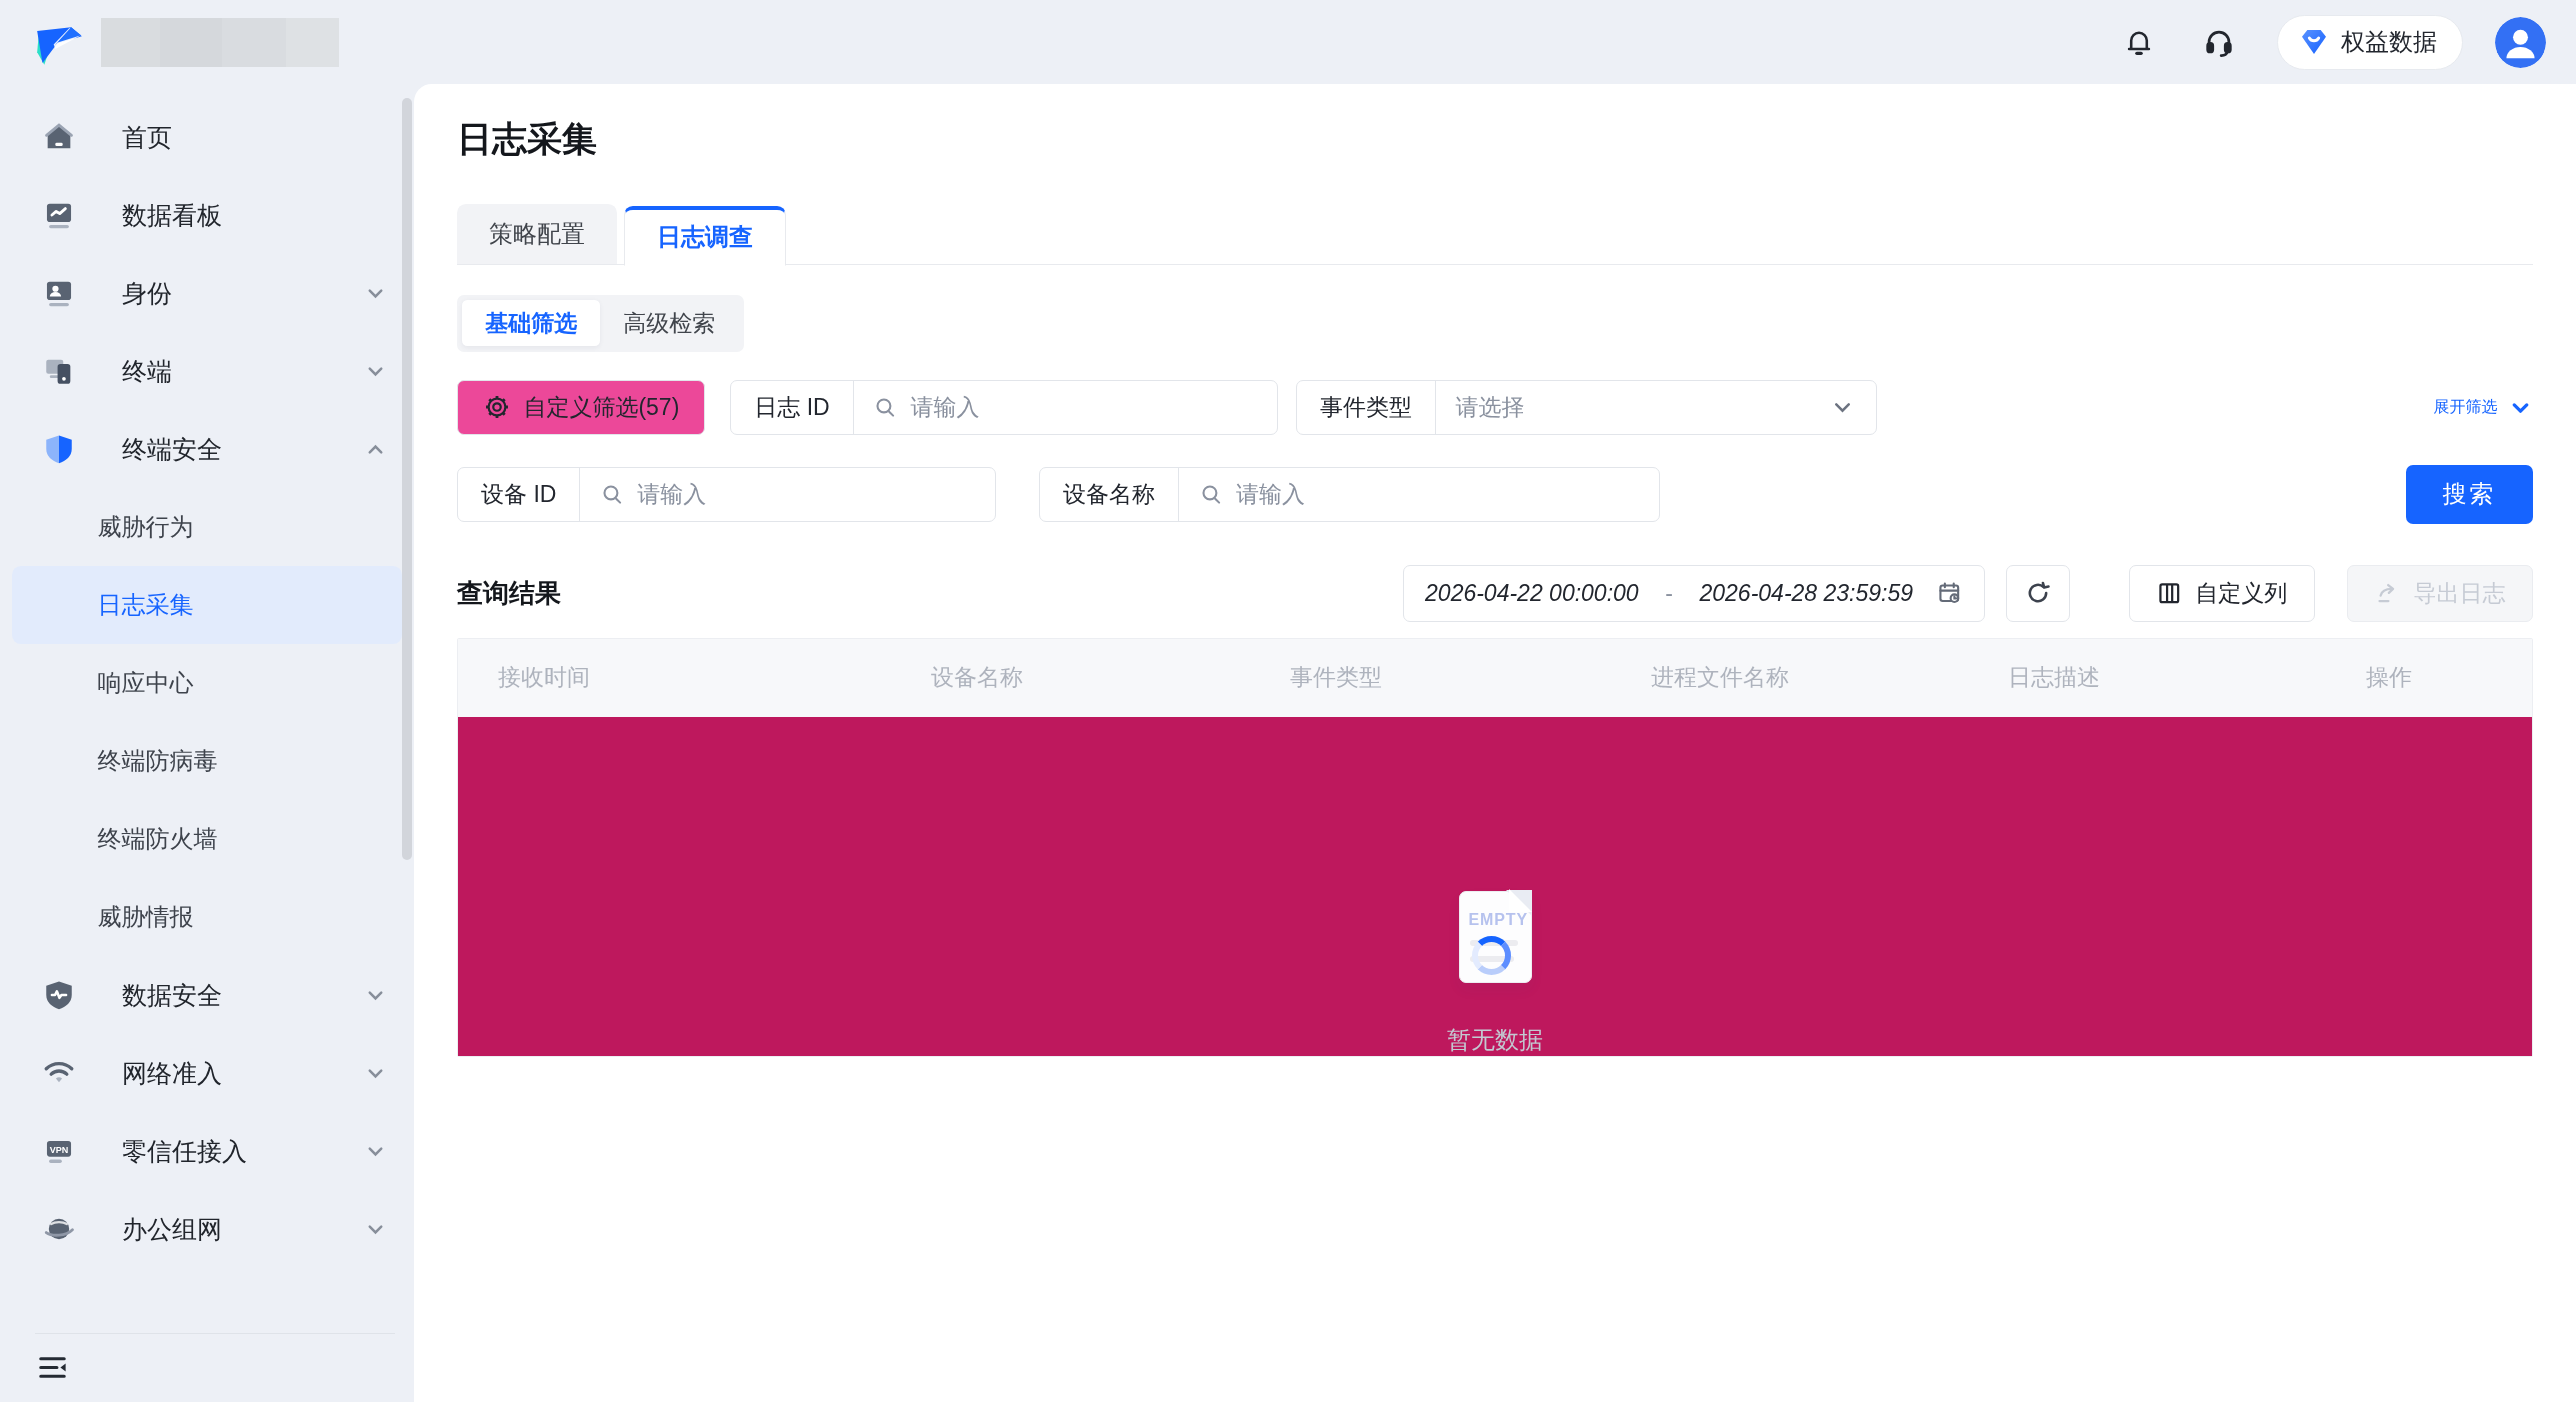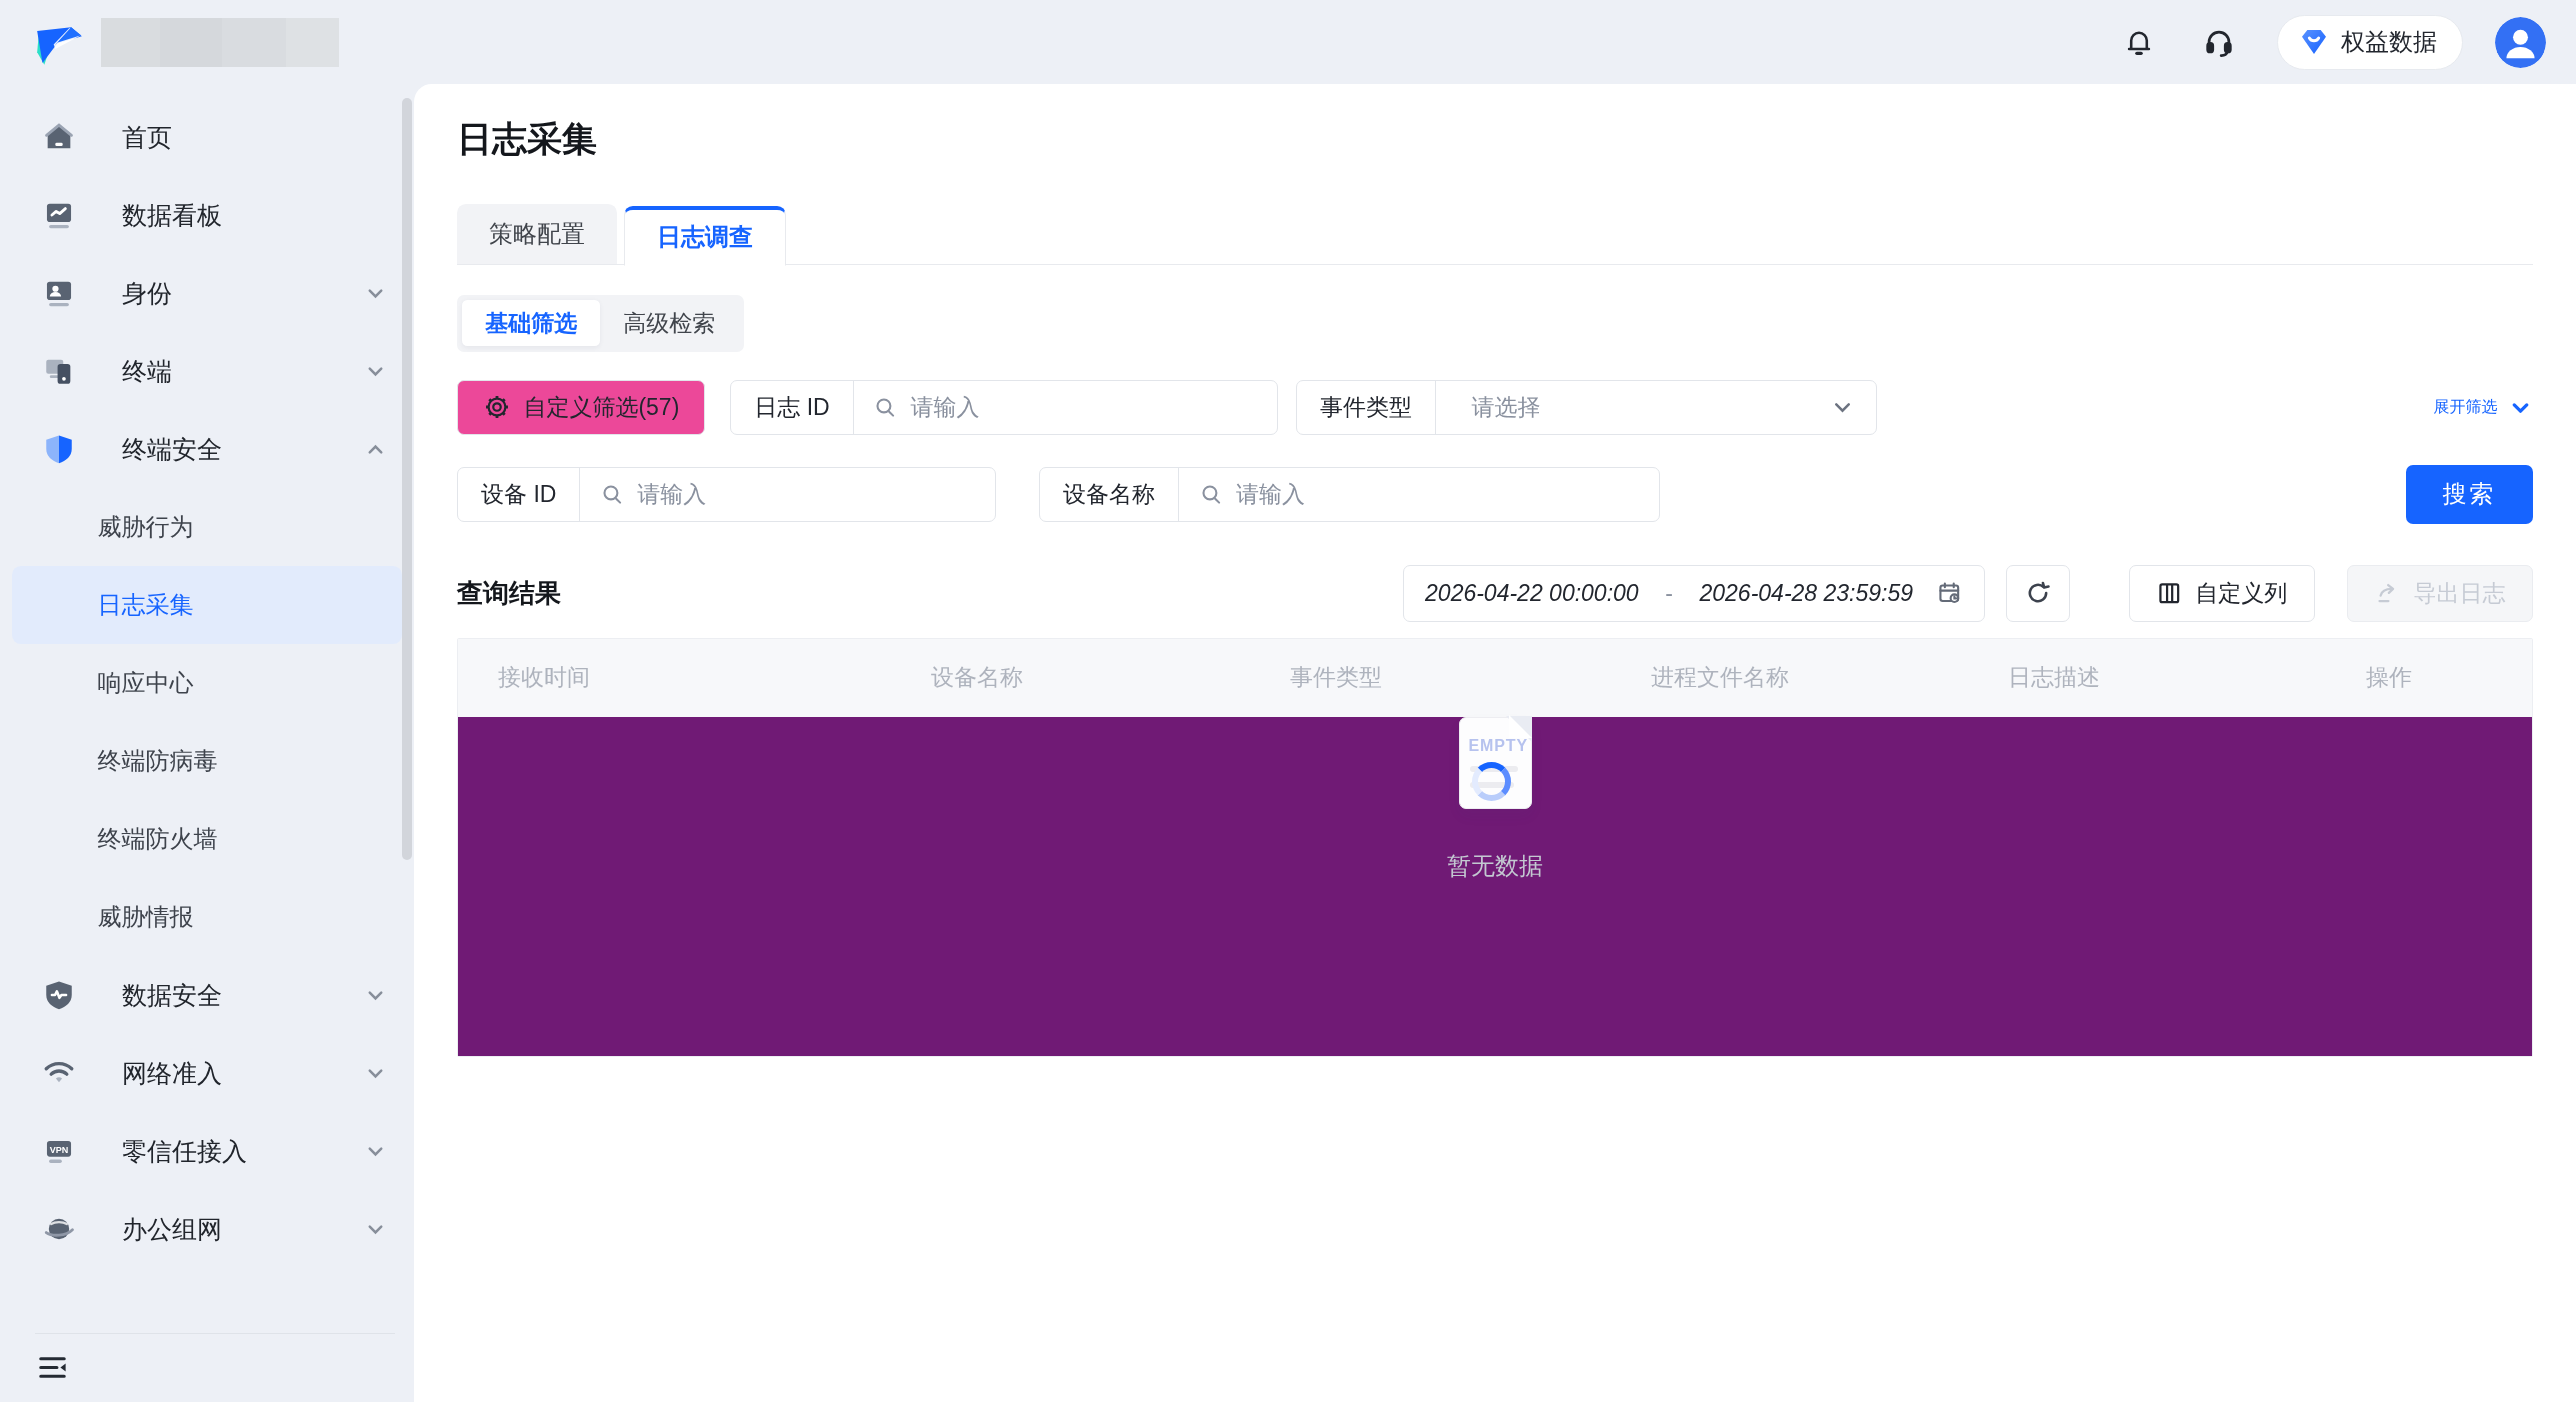--- a/index.html
+++ b/index.html
@@ -135,21 +135,21 @@
   .export-btn .bicon { margin-right: 12.4px; }
 
   
   .table { margin-top: 16px; border: 1.8px solid #eceef2; border-radius: 1.8px; }
   .thead {
     height: 78px; background: #f7f8fa; display: grid;
     grid-template-columns: 433px 359px 361px 357px 358px auto;
     align-items: center;
   }
   .th { padding-left: 40px; font-size: 23px; color: #aeb3bd; white-space: nowrap; }
-  .tbody { height: 339px; background: #701a75; display: flex; flex-direction: column; align-items: center; justify-content: flex-start; }
+  .tbody { height: 339px; background: #be185d; display: flex; flex-direction: column; align-items: center; justify-content: flex-end; }
   .empty-wrap { display: flex; flex-direction: column; align-items: center; }
   .empty-doc {
     position: relative; width: 73px; height: 92px; background: #fdfdfe;
     border: 1.8px solid #ededf1; border-radius: 7px;
     box-shadow: 0 7px 14px rgba(40,60,110,.05);
   }
   .empty-doc .fold {
     position: absolute; top: -1.8px; right: -1.8px; width: 0; height: 0;
     border-top: 26.6px solid #e9ecf3; border-left: 26.6px solid transparent;
   }
@@ -434,21 +434,21 @@
             <circle cx="10.5" cy="10.5" r="6.2"></circle>
             <path d="M15.5 16 l3.8 3.8" stroke-linecap="round"></path>
           </svg>
         <span class="ph">请输入</span>
       </span>
     </div>
 
     <div class="input-group" style="width:581px; margin-left:17.7px;">
       <span class="ig-label">事件类型</span>
       <span class="ig-input">
-        <span class="ph" style="margin-left:16px;">请选择</span>
+        <span class="ph" style="margin-left:0;">请选择</span>
       </span>
       <span class="ig-chev">
         <svg width="25" height="25" viewBox="0 0 24 24" fill="none" stroke="#6c7380" stroke-width="2.4" stroke-linecap="round">
             <path d="M6 9 l6 6 6 -6"></path>
           </svg>
       </span>
     </div>
 
     <div class="link-expand">
       <span>展开筛选</span>

